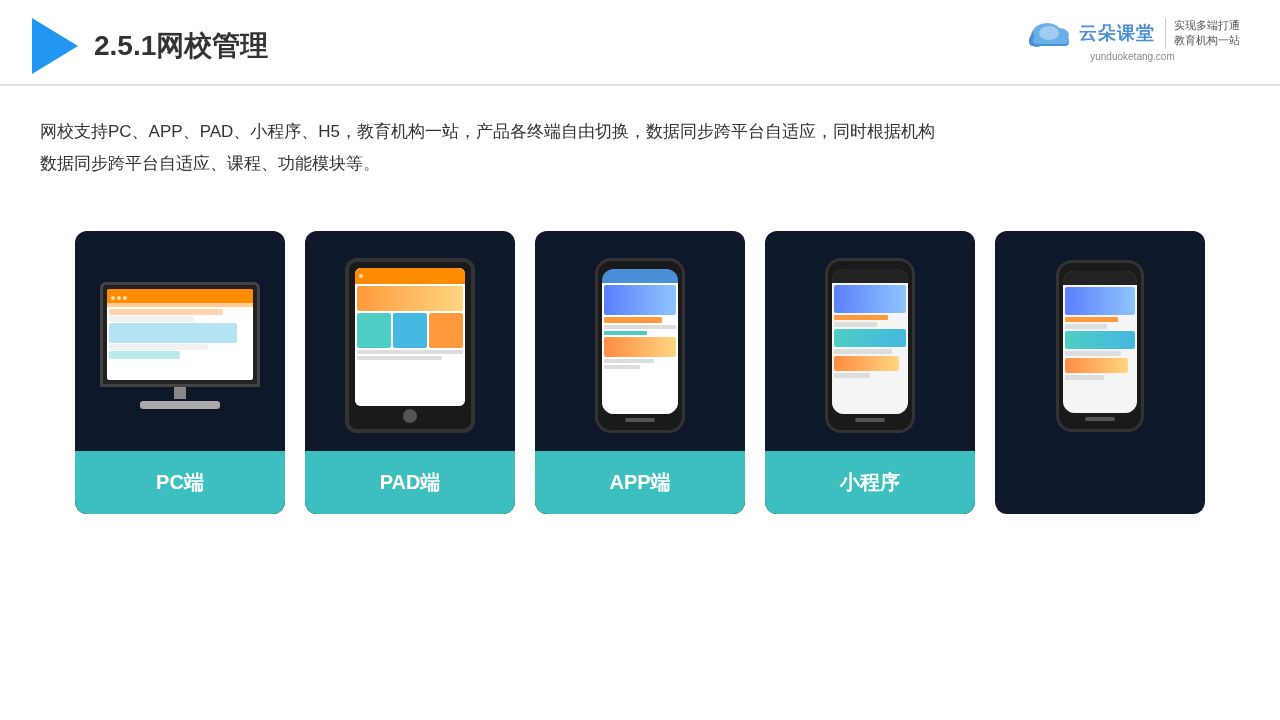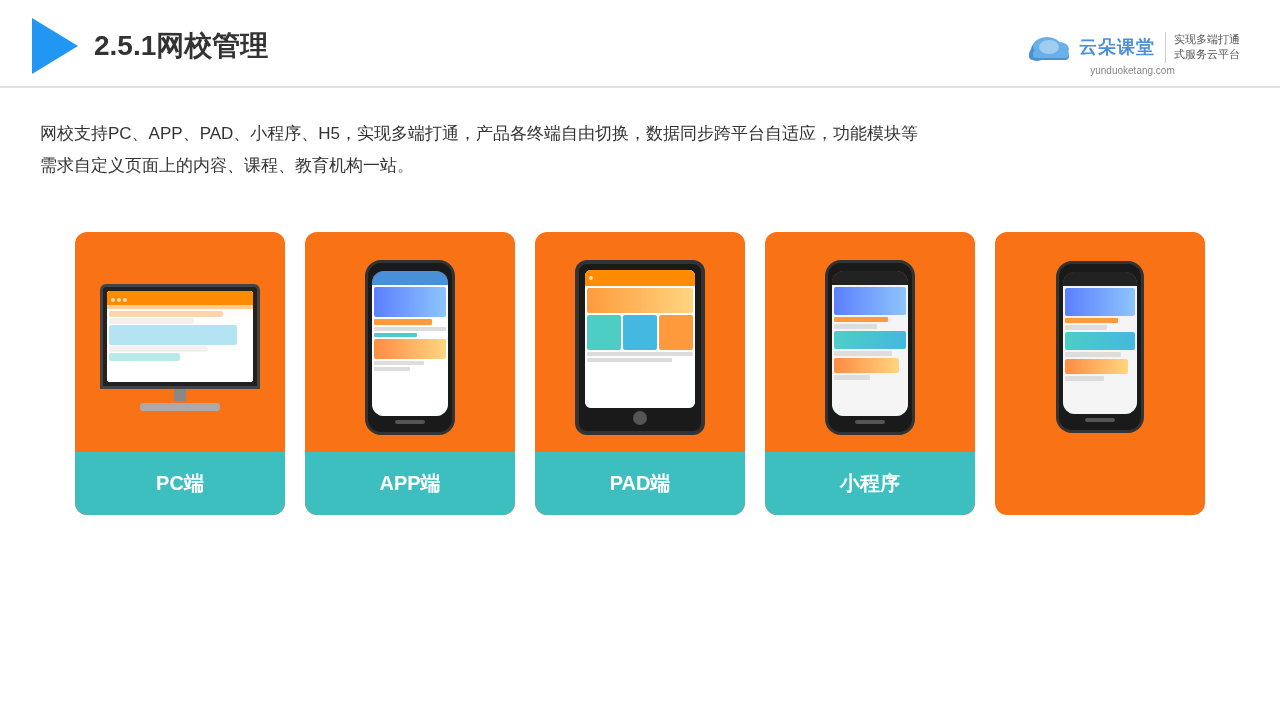--- a/index.html
+++ b/index.html
@@ -34,21 +34,20 @@
     }
     .page-title {
       font-size: 28px;
       font-weight: bold;
       color: #333;
     }
     .header-right {
       display: flex;
       align-items: center;
       gap: 10px;
-      margin-top: 14px;
     }
     .brand-logo {
       display: flex;
       flex-direction: column;
       align-items: center;
     }
     .brand-logo-icon {
       display: flex;
       align-items: center;
       gap: 6px;
@@ -90,21 +89,21 @@
     .cards-container {
       display: flex;
       justify-content: center;
       gap: 20px;
       padding: 30px 40px 20px 40px;
       margin-top: 10px;
     }
 
     .device-card {
       width: 210px;
-      background: #f97316;
+      background: #0f172a;
       border-radius: 12px;
       overflow: hidden;
       display: flex;
       flex-direction: column;
       align-items: center;
     }
 
     .device-image-area {
       width: 100%;
       height: 220px;
@@ -326,31 +325,31 @@
 
           <ellipse cx="22" cy="14" rx="14" ry="9" fill="#6ab0e8"></ellipse>
           <ellipse cx="34" cy="17" rx="10" ry="7" fill="#6ab0e8"></ellipse>
           <rect x="8" y="18" width="36" height="8" rx="4" fill="#6ab0e8"></rect>
 
           <ellipse cx="24" cy="15" rx="10" ry="7" fill="#b8d8f5" opacity="0.7"></ellipse>
         </svg>
         <span class="brand-name">云朵课堂</span>
         <div class="brand-tagline">
           <div>实现多端打通</div>
-          <div>式服务云平台</div>
+          <div>教育机构一站</div>
         </div>
       </div>
       <div class="brand-url">yunduoketang.com</div>
     </div>
   </div>
 </div>
 
 <div class="description">
-  <div>网校支持PC、APP、PAD、小程序、H5，实现多端打通，产品各终端自由切换，数据同步跨平台自适应，功能模块等</div>
-  <div>需求自定义页面上的内容、课程、教育机构一站。</div>
+  <div>网校支持PC、APP、PAD、小程序、H5，教育机构一站，产品各终端自由切换，数据同步跨平台自适应，同时根据机构</div>
+  <div>数据同步跨平台自适应、课程、功能模块等。</div>
 </div>
 
 <div class="cards-container">
 
   <div class="device-card">
     <div class="device-image-area">
       <div class="pc-mockup">
         <div class="pc-screen-outer">
           <div class="pc-screen-inner">
             <div class="screen-sim">
@@ -371,66 +370,66 @@
         </div>
         <div class="pc-neck"></div>
         <div class="pc-base"></div>
       </div>
     </div>
     <div class="device-label-bar">PC端</div>
   </div>
 
   <div class="device-card">
     <div class="device-image-area">
+      <div class="tablet-mockup">
+        <div class="tablet-screen">
+          <div class="screen-sim">
+            <div class="sim-header" style="background:#ff8c00; height:16px;">
+              <div class="sim-nav-dot"></div>
+            </div>
+            <div style="flex:1; background:#fff; padding:2px; display:flex; flex-direction:column; gap:2px;">
+              <div style="height:25px; background:linear-gradient(90deg,#ff9a3c,#ffd580); border-radius:2px;"></div>
+              <div style="display:flex; gap:2px; height:35px;">
+                <div style="flex:1; background:#4ecdc4; border-radius:2px;"></div>
+                <div style="flex:1; background:#44b8e0; border-radius:2px;"></div>
+                <div style="flex:1; background:#ff9a3c; border-radius:2px;"></div>
+              </div>
+              <div style="height:4px; background:#ddd; border-radius:1px;"></div>
+              <div style="height:4px; background:#ddd; width:80%; border-radius:1px;"></div>
+            </div>
+          </div>
+        </div>
+        <div class="tablet-home"></div>
+      </div>
+    </div>
+    <div class="device-label-bar">PAD端</div>
+  </div>
+
+  <div class="device-card">
+    <div class="device-image-area">
       <div class="phone-mockup">
         <div class="phone-notch"></div>
         <div class="phone-screen">
           <div class="screen-sim">
             <div class="sim-header" style="background:#4a90d9; height:14px;"></div>
             <div style="flex:1; background:#fff; padding:2px; display:flex; flex-direction:column; gap:2px;">
               <div style="height:30px; background: linear-gradient(90deg,#5b7fff,#8ec5fc); border-radius:2px;"></div>
               <div style="height:6px; background:#ff9a3c; border-radius:1px; width:80%;"></div>
               <div style="height:4px; background:#ddd; border-radius:1px;"></div>
               <div style="height:4px; background:#4ecdc4; border-radius:1px; width:60%;"></div>
               <div style="height:20px; background:linear-gradient(90deg,#ff8c42,#ffd580); border-radius:2px;"></div>
               <div style="height:4px; background:#ddd; width:70%; border-radius:1px;"></div>
               <div style="height:4px; background:#ddd; width:50%; border-radius:1px;"></div>
             </div>
           </div>
         </div>
         <div class="phone-home-bar"></div>
       </div>
     </div>
     <div class="device-label-bar">APP端</div>
-  </div>
-
-  <div class="device-card">
-    <div class="device-image-area">
-      <div class="tablet-mockup">
-        <div class="tablet-screen">
-          <div class="screen-sim">
-            <div class="sim-header" style="background:#ff8c00; height:16px;">
-              <div class="sim-nav-dot"></div>
-            </div>
-            <div style="flex:1; background:#fff; padding:2px; display:flex; flex-direction:column; gap:2px;">
-              <div style="height:25px; background:linear-gradient(90deg,#ff9a3c,#ffd580); border-radius:2px;"></div>
-              <div style="display:flex; gap:2px; height:35px;">
-                <div style="flex:1; background:#4ecdc4; border-radius:2px;"></div>
-                <div style="flex:1; background:#44b8e0; border-radius:2px;"></div>
-                <div style="flex:1; background:#ff9a3c; border-radius:2px;"></div>
-              </div>
-              <div style="height:4px; background:#ddd; border-radius:1px;"></div>
-              <div style="height:4px; background:#ddd; width:80%; border-radius:1px;"></div>
-            </div>
-          </div>
-        </div>
-        <div class="tablet-home"></div>
-      </div>
-    </div>
-    <div class="device-label-bar">PAD端</div>
   </div>
 
   <div class="device-card">
     <div class="device-image-area">
       <div class="phone-mockup">
         <div class="phone-notch"></div>
         <div class="phone-screen">
           <div class="screen-sim">
             <div class="sim-header" style="background:#222; height:14px;"></div>
             <div style="flex:1; background:#f5f5f5; padding:2px; display:flex; flex-direction:column; gap:2px;">

